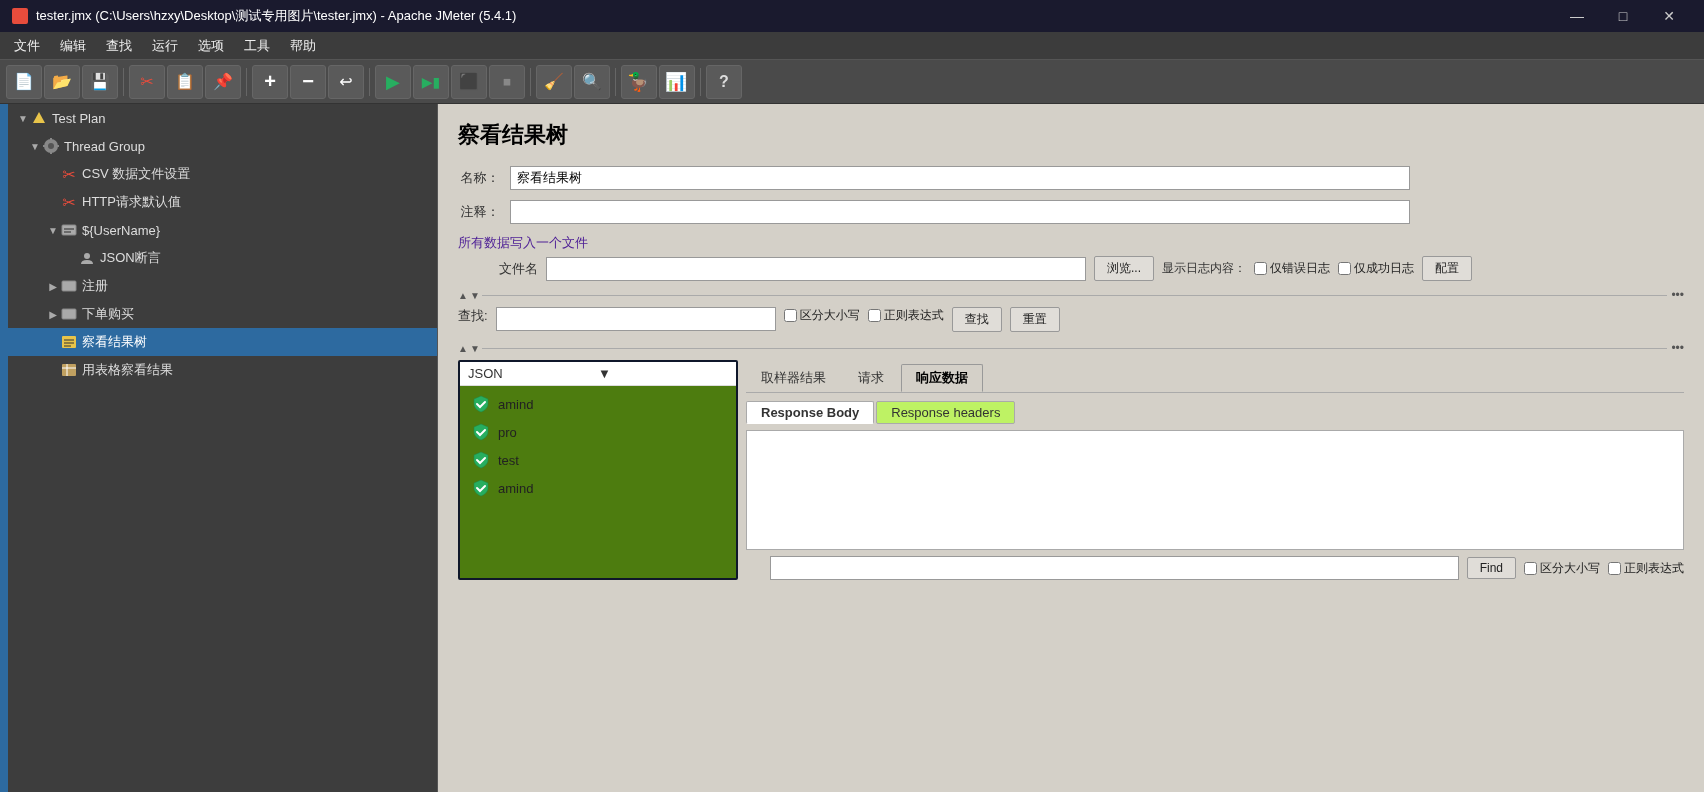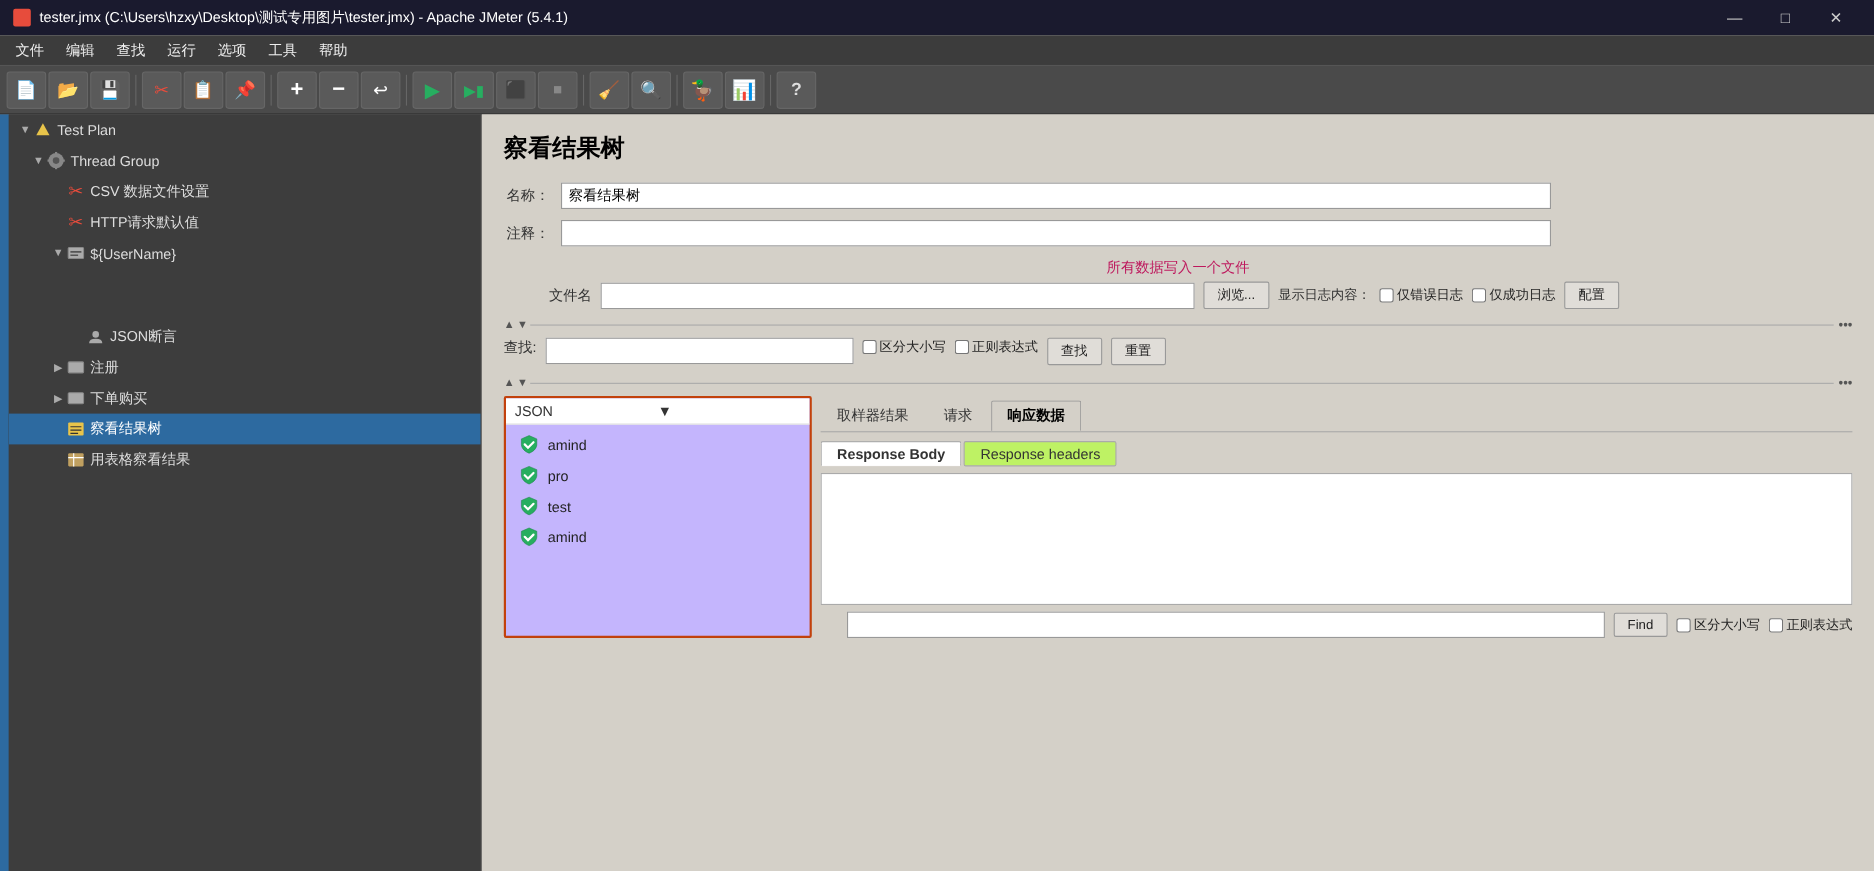--- a/index.html
+++ b/index.html
@@ -132,21 +132,21 @@
     }
     .tree-arrow {
       width: 14px;
       font-size: 10px;
       color: #aaa;
       flex-shrink: 0;
       text-align: center;
     }
     .indent-1 { padding-left: 20px; }
     .indent-2 { padding-left: 38px; }
-    .indent-3 { padding-left: 56px; margin-top: 48px; }
+    .indent-3 { padding-left: 56px; }
 
     
     .right-panel {
       flex: 1;
       background: #d4d0c8;
       overflow: hidden;
       display: flex;
       flex-direction: column;
     }
 
@@ -284,22 +284,22 @@
       display: flex;
       flex-direction: column;
       background: #d4d0c8;
     }
     .result-top {
       display: flex;
       height: 220px;
     }
     .result-left {
       width: 280px;
-      background: #c4b5fd;
-      border: 2px solid #c2410c;
+      background: #4d7c0f;
+      border: 2px solid #0f172a;
       border-radius: 2px;
       overflow: hidden;
       position: relative;
       margin-right: 8px;
       flex-shrink: 0;
     }
 
     
     .json-dropdown-header {
       display: flex;
@@ -603,21 +603,21 @@
       <div class="form-row">
         <span class="form-label">名称：</span>
         <input class="form-input" type="text" value="察看结果树" style="">
       </div>
 
       <div class="form-row">
         <span class="form-label">注释：</span>
         <input class="form-input" type="text" value="" style="">
       </div>
 
-      <div style="margin: 8px 0 4px 0; color:#be185d; font-size:13px;text-align:center;">所有数据写入一个文件</div>
+      <div style="margin: 8px 0 4px 0; color:#4c1d95; font-size:13px;">所有数据写入一个文件</div>
 
       <div class="file-row">
         <span class="file-label">文件名</span>
         <input class="file-input" type="text" value="" style="">
         <div class="file-options">
           <button class="btn">浏览...</button>
           <span style="font-size:12px; color:#333;">显示日志内容：</span>
           <label class="checkbox-label">
             <input type="checkbox" style="">
             <span>仅错误日志</span>

